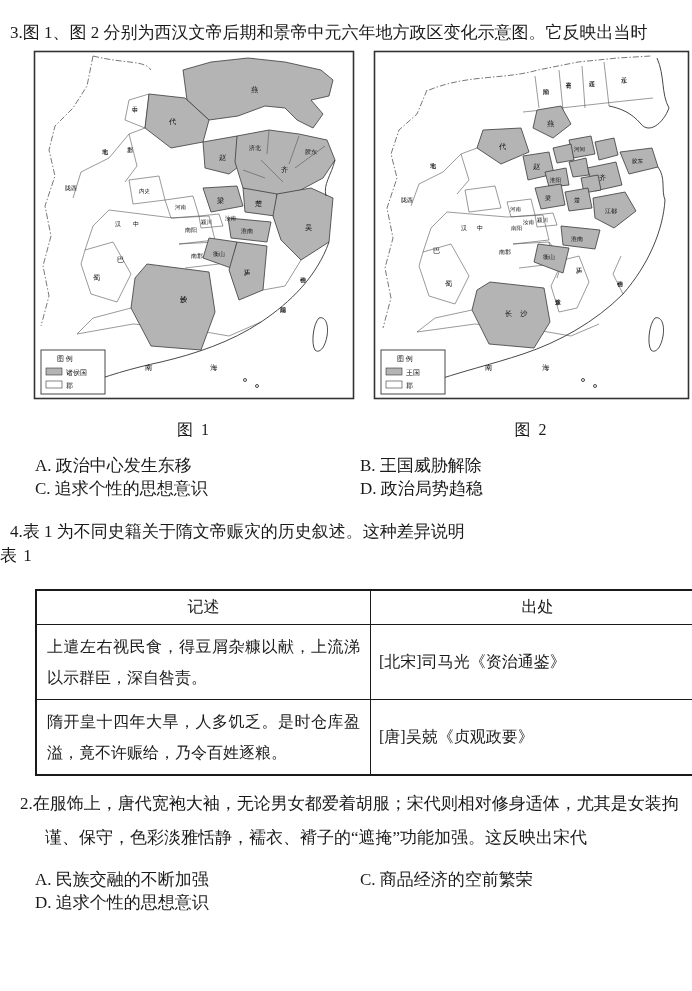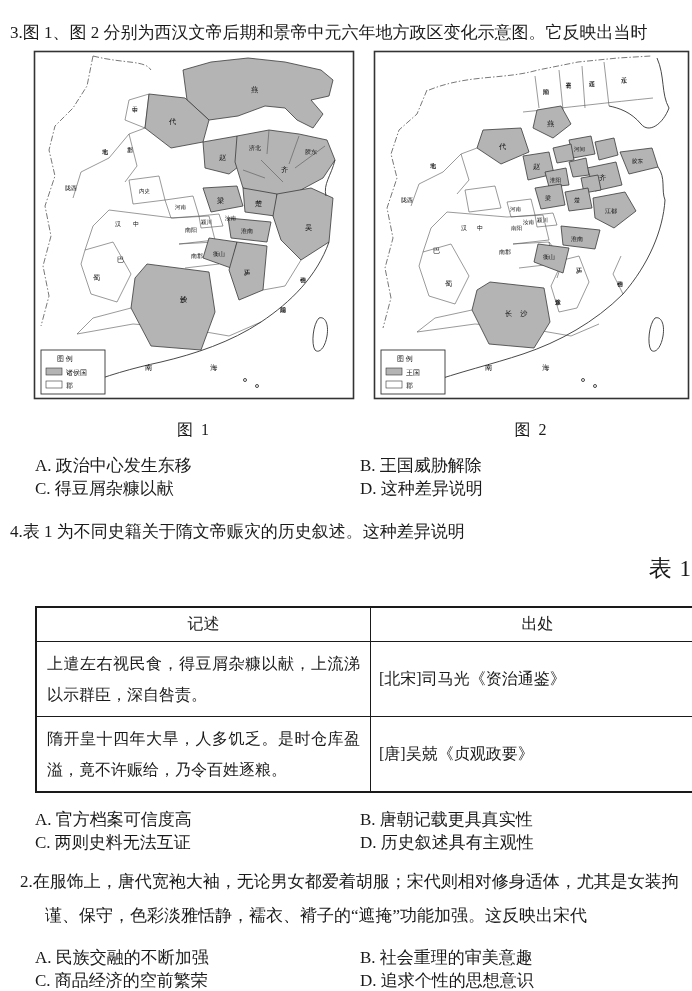--- a/index.html
+++ b/index.html
@@ -15,21 +15,21 @@
   figure{margin:0;}
   figcaption{text-align:center;font-size:16px;letter-spacing:2px;margin-top:20px;}
   .options{
     margin-left:35px;margin-right:10px;display:grid;
     grid-template-columns:325px 1fr;font-size:17px;
   }
   .q3-opts{margin-top:13px;}
   .q4-opts{margin-top:15px;}
   .q5-opts{margin-top:13px;}
   .stem4{margin-top:19px;}
-  .table-title{text-align:right;font-size:23px;letter-spacing:1px;margin-top:9px;}
+  .table-title{text-align:left;font-size:17px;letter-spacing:1px;}
   table.hist{
     border-collapse:collapse;margin:22px 0 0 35px;width:671px;
     border:2px solid #1a1a1a;font-size:16px;table-layout:fixed;padding-left:17px;
   }
   table.hist th,table.hist td{border:1px solid #1a1a1a;}
   table.hist th{font-weight:normal;text-align:center;padding:6px 4px;font-size:16px;}
   td.rec{width:437px;padding:6px 10px;line-height:31px;text-align:justify;}
   td.src{width:196px;padding:6px 8px;vertical-align:middle;}
   
   svg.map{display:block;}
@@ -236,22 +236,22 @@
             <text class="leg" x="33" y="338">郡</text>
           </g>
         </svg>
         <figcaption>图 2</figcaption>
       </figure>
     </div>
 
     <div class="options q3-opts">
       <span>A. 政治中心发生东移</span>
       <span>B. 王国威胁解除</span>
-      <span>C. 得豆屑杂糠以献</span>
-      <span>D. 这种差异说明</span>
+      <span>C. 追求个性的思想意识</span>
+      <span>D. 政治局势趋稳</span>
     </div>
   </section>
 
   <section>
     <p class="stem stem4">4.表 1 为不同史籍关于隋文帝赈灾的历史叙述。这种差异说明</p>
     <div class="table-title">表 1</div>
 
     <table class="hist">
       <thead>
         <tr>
@@ -264,31 +264,24 @@
           <td class="rec">上遣左右视民食，得豆屑杂糠以献，上流涕以示群臣，深自咎责。</td>
           <td class="src">[北宋]司马光《资治通鉴》</td>
         </tr>
         <tr>
           <td class="rec">隋开皇十四年大旱，人多饥乏。是时仓库盈溢，竟不许赈给，乃令百姓逐粮。</td>
           <td class="src">[唐]吴兢《贞观政要》</td>
         </tr>
       </tbody>
     </table>
 
-    <div class="options q4-opts">
-      <span>A. 官方档案可信度高</span>
-      <span>B. 唐朝记载更具真实性</span>
-      <span>C. 两则史料无法互证</span>
-      <span>D. 历史叙述具有主观性</span>
-    </div>
   </section>
 
   <section>
     <p class="stem hang">2.在服饰上，唐代宽袍大袖，无论男女都爱着胡服；宋代则相对修身适体，尤其是女装拘谨、保守，色彩淡雅恬静，襦衣、褙子的“遮掩”功能加强。这反映出宋代</p>
     <div class="options q5-opts">
       <span>A. 民族交融的不断加强</span>
-      <span>B. 社会重理的审美意趣</span>
       <span>C. 商品经济的空前繁荣</span>
       <span>D. 追求个性的思想意识</span>
     </div>
   </section>
 
 </div>
 
 </body></html>

